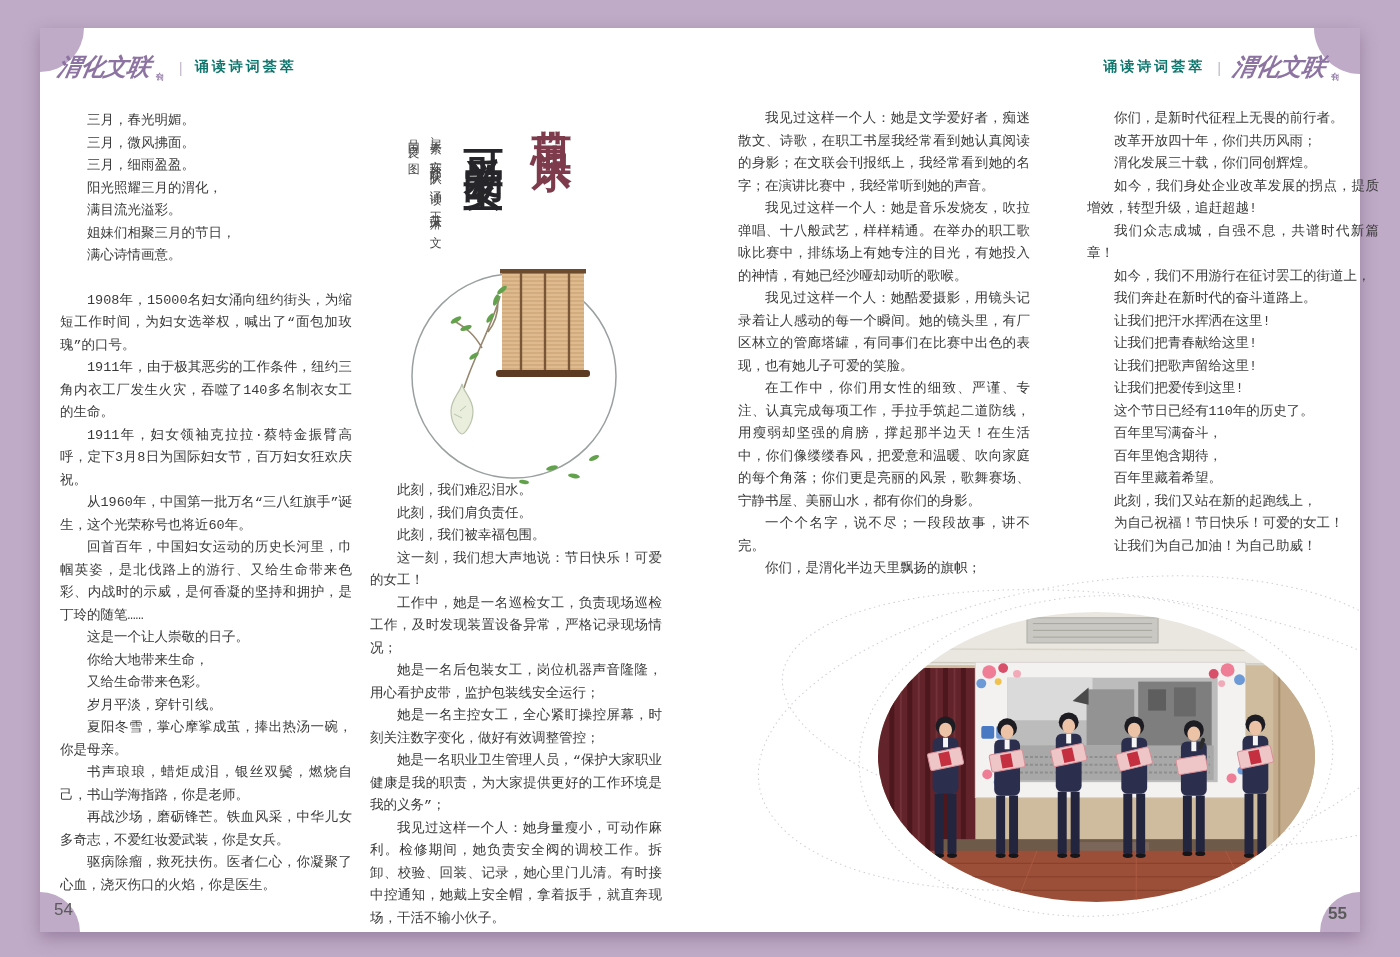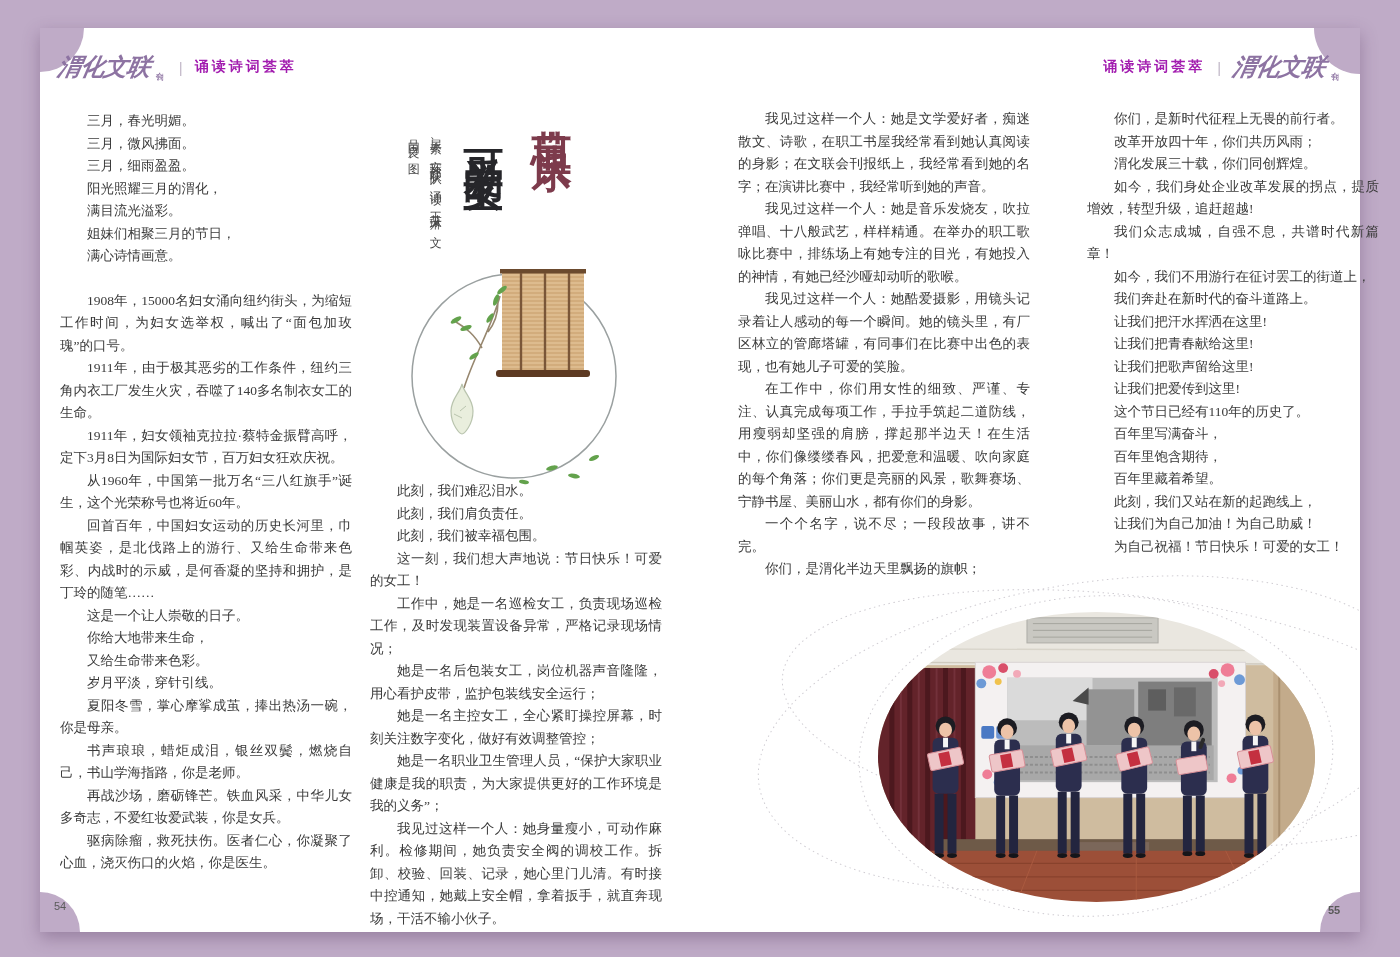--- a/index.html
+++ b/index.html
@@ -31,28 +31,28 @@
     font-size:24px;color:#8d73a2;letter-spacing:-1px;transform:skewX(-10deg);
     white-space:nowrap;line-height:1;
   }
   .logo-sub{
     writing-mode:vertical-rl;font-size:8px;color:#8d73a2;line-height:1.1;
     margin:0 4px;letter-spacing:1px;font-family:"Liberation Sans",sans-serif;
   }
   .hdr-divider{color:#c2b8c8;font-size:15px;margin:0 12px;font-family:"Liberation Sans",sans-serif;}
   .hdr-section{
     font-family:"Liberation Sans","DejaVu Sans",sans-serif;
-    font-size:14px;color:#a21caf;letter-spacing:3px;font-weight:600;white-space:nowrap;
+    font-size:14px;color:#0f766e;letter-spacing:3px;font-weight:600;white-space:nowrap;
   }
 
   
   .col{
     position:absolute;width:292px;
     font-size:13.5px;line-height:22.5px;color:#3a3a3a;
-    text-align:justify;overflow:hidden;
+    text-align:justify;overflow:hidden;font-family:Liberation Mono, monospace;
   }
   .para{margin:0;text-indent:2em;}
   .para.gap{height:22px;}
   .col-l1{left:20px;top:82px;height:800px;}
   .col-l2{left:330px;top:428px;height:454px;margin-top:24px;}
   .col-r1{left:698px;top:80px;height:500px;}
   .col-r2{left:1047px;top:80px;height:470px;}
 
   
   .vtext{writing-mode:vertical-rl;text-orientation:upright;position:absolute;}
@@ -79,21 +79,21 @@
 
   
   .photo-wrap{
     position:absolute;left:838px;top:584px;width:437px;height:290px;
     border-radius:50%;overflow:hidden;background:#fff;
   }
   .photo-wrap svg{display:block;width:100%;height:100%;}
 
   .pagenum{
     position:absolute;font-family:"Liberation Sans",sans-serif;
-    font-size:11px;color:#5a5a5a;
+    font-size:17px;color:#5a5a5a;
   }
   .pn-left{left:14px;top:872px;}
   .pn-right{left:1288px;top:876px;font-weight:bold;}
 </style>
 </head>
 <body>
 
 <div class="page">
 
   <div class="bite tl"></div>
@@ -368,20 +368,20 @@
       <p class="para">我们奔赴在新时代的奋斗道路上。</p>
       <p class="para">让我们把汗水挥洒在这里!</p>
       <p class="para">让我们把青春献给这里!</p>
       <p class="para">让我们把歌声留给这里!</p>
       <p class="para">让我们把爱传到这里!</p>
       <p class="para">这个节日已经有110年的历史了。</p>
       <p class="para">百年里写满奋斗，</p>
       <p class="para">百年里饱含期待，</p>
       <p class="para">百年里藏着希望。</p>
       <p class="para">此刻，我们又站在新的起跑线上，</p>
+      <p class="para">为自己祝福！节日快乐！可爱的女工！</p>
       <p class="para">让我们为自己加油！为自己助威！</p>
-      <p class="para">为自己祝福！节日快乐！可爱的女工！</p>
     </div>
 
   <div class="pagenum pn-left">54</div>
   <div class="pagenum pn-right">55</div>
 
 </div>
 
 </body></html>

